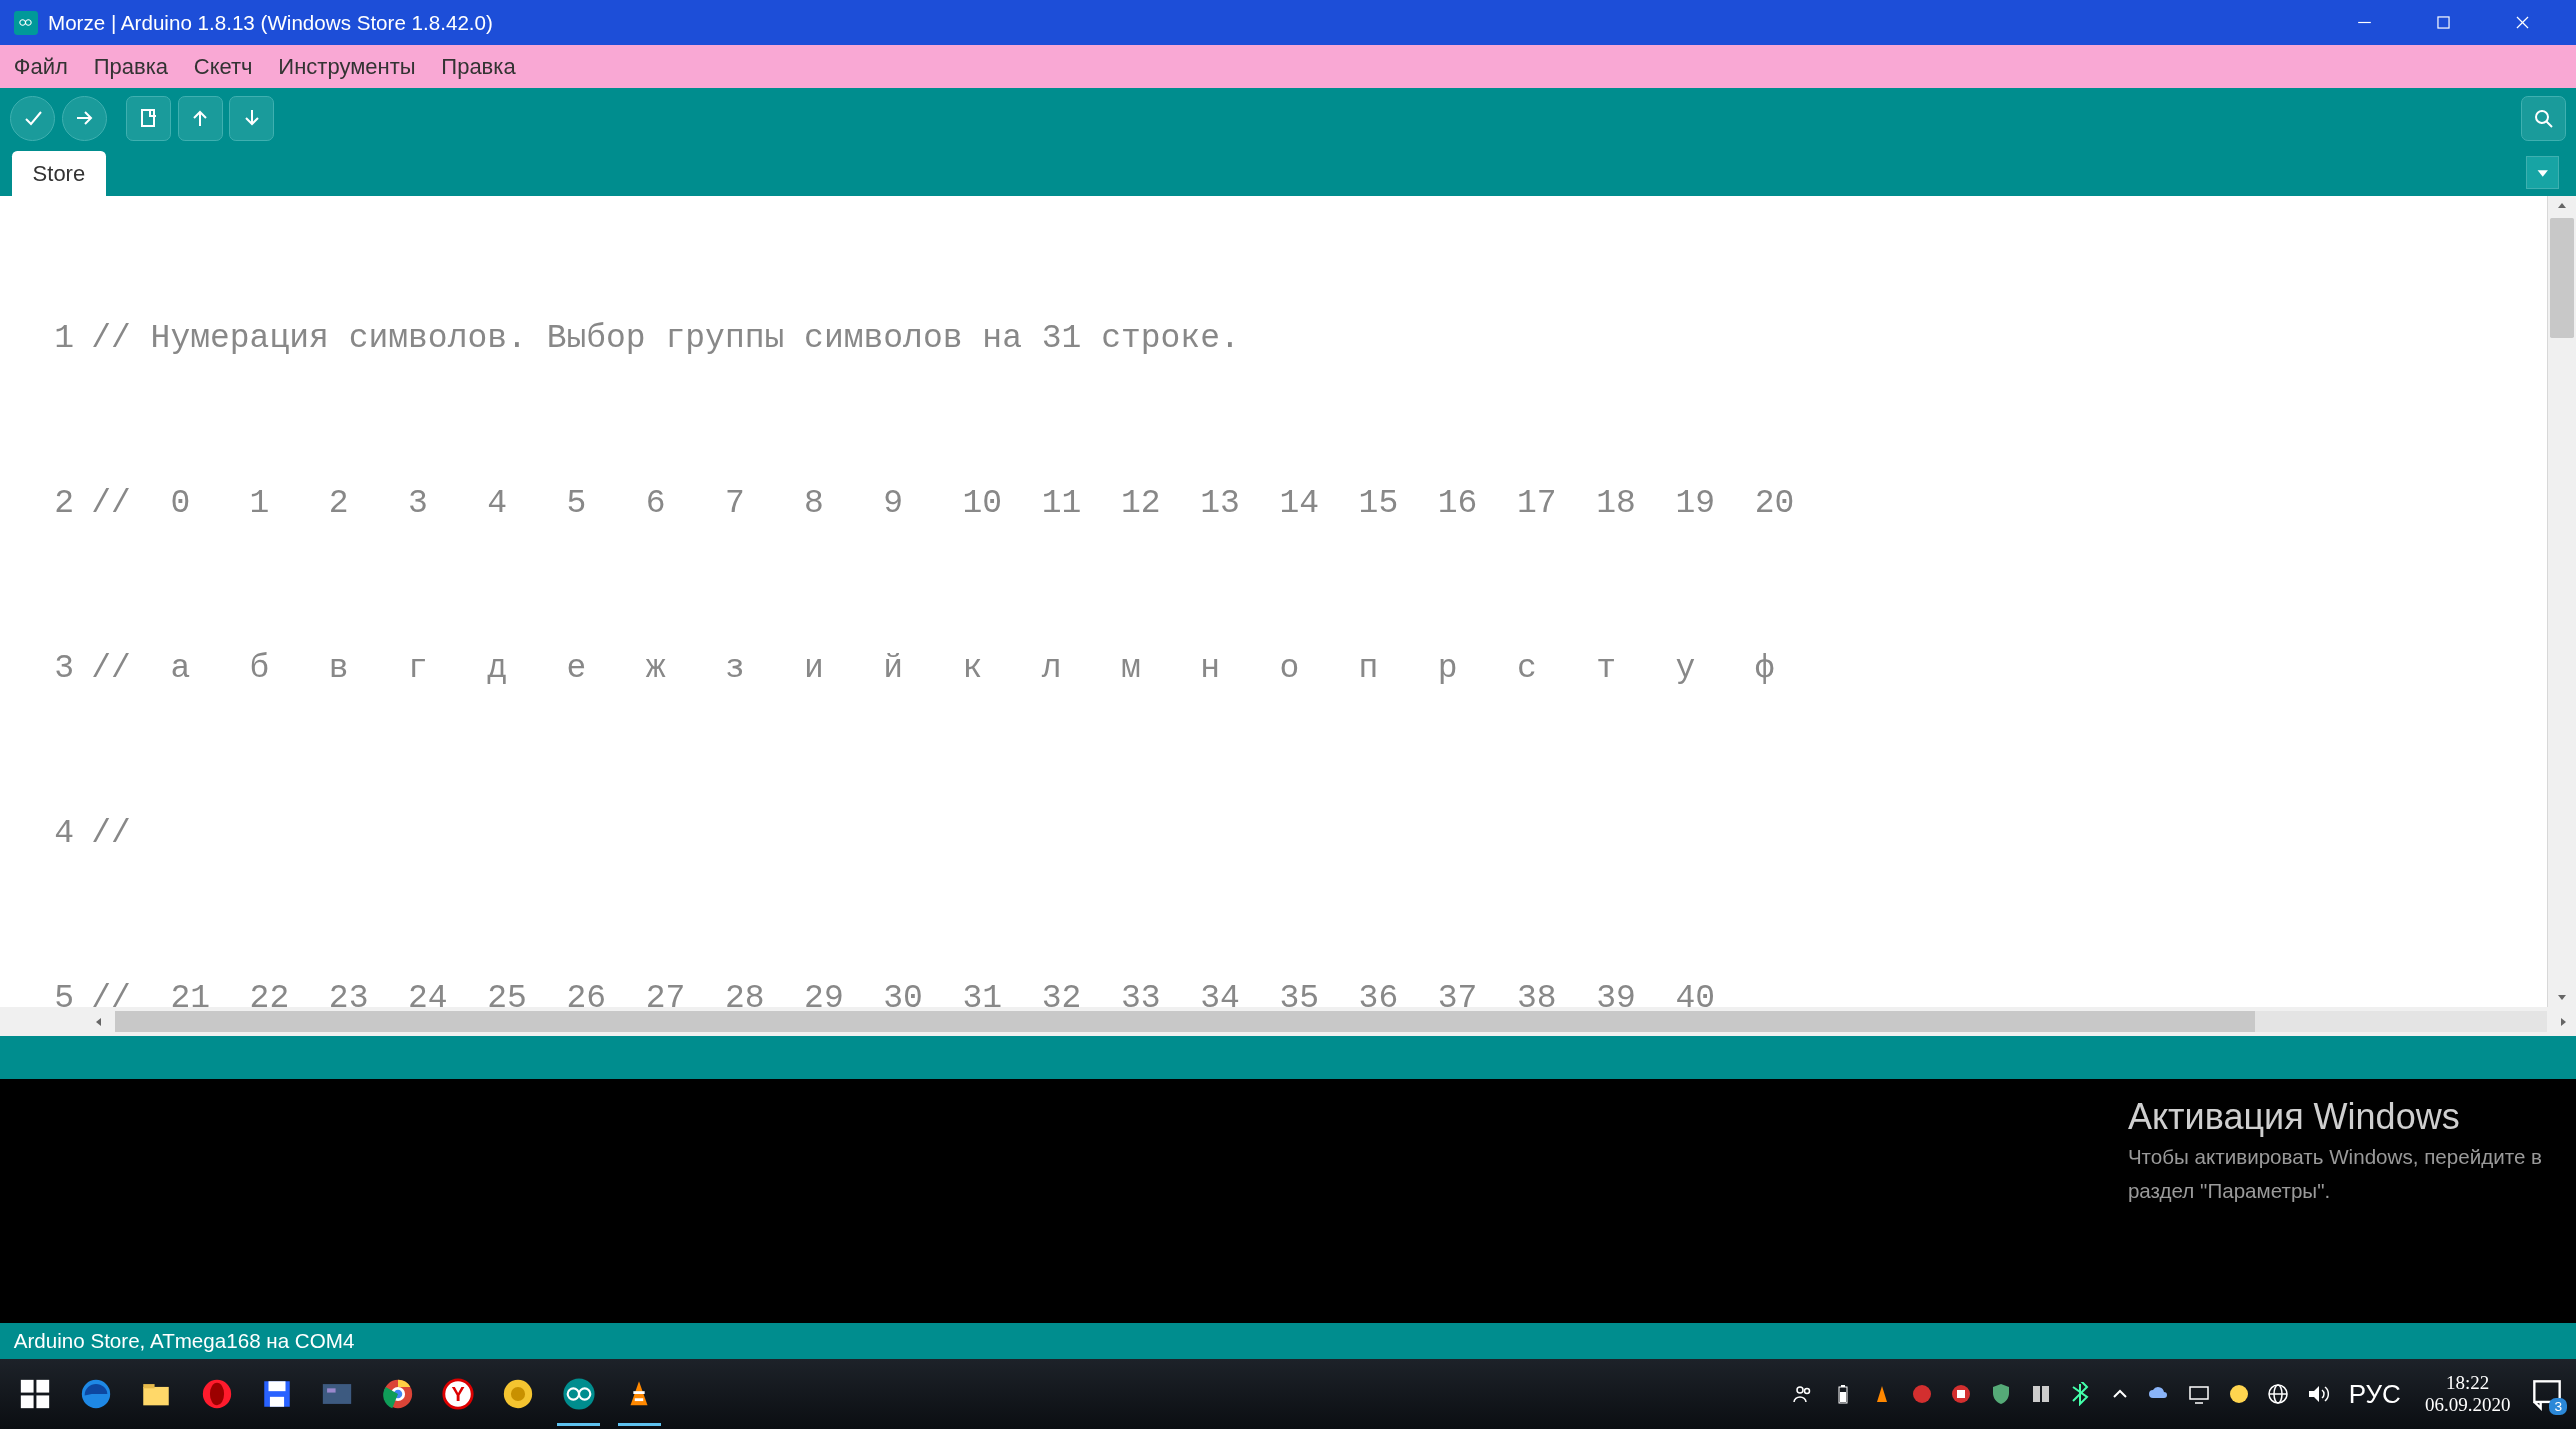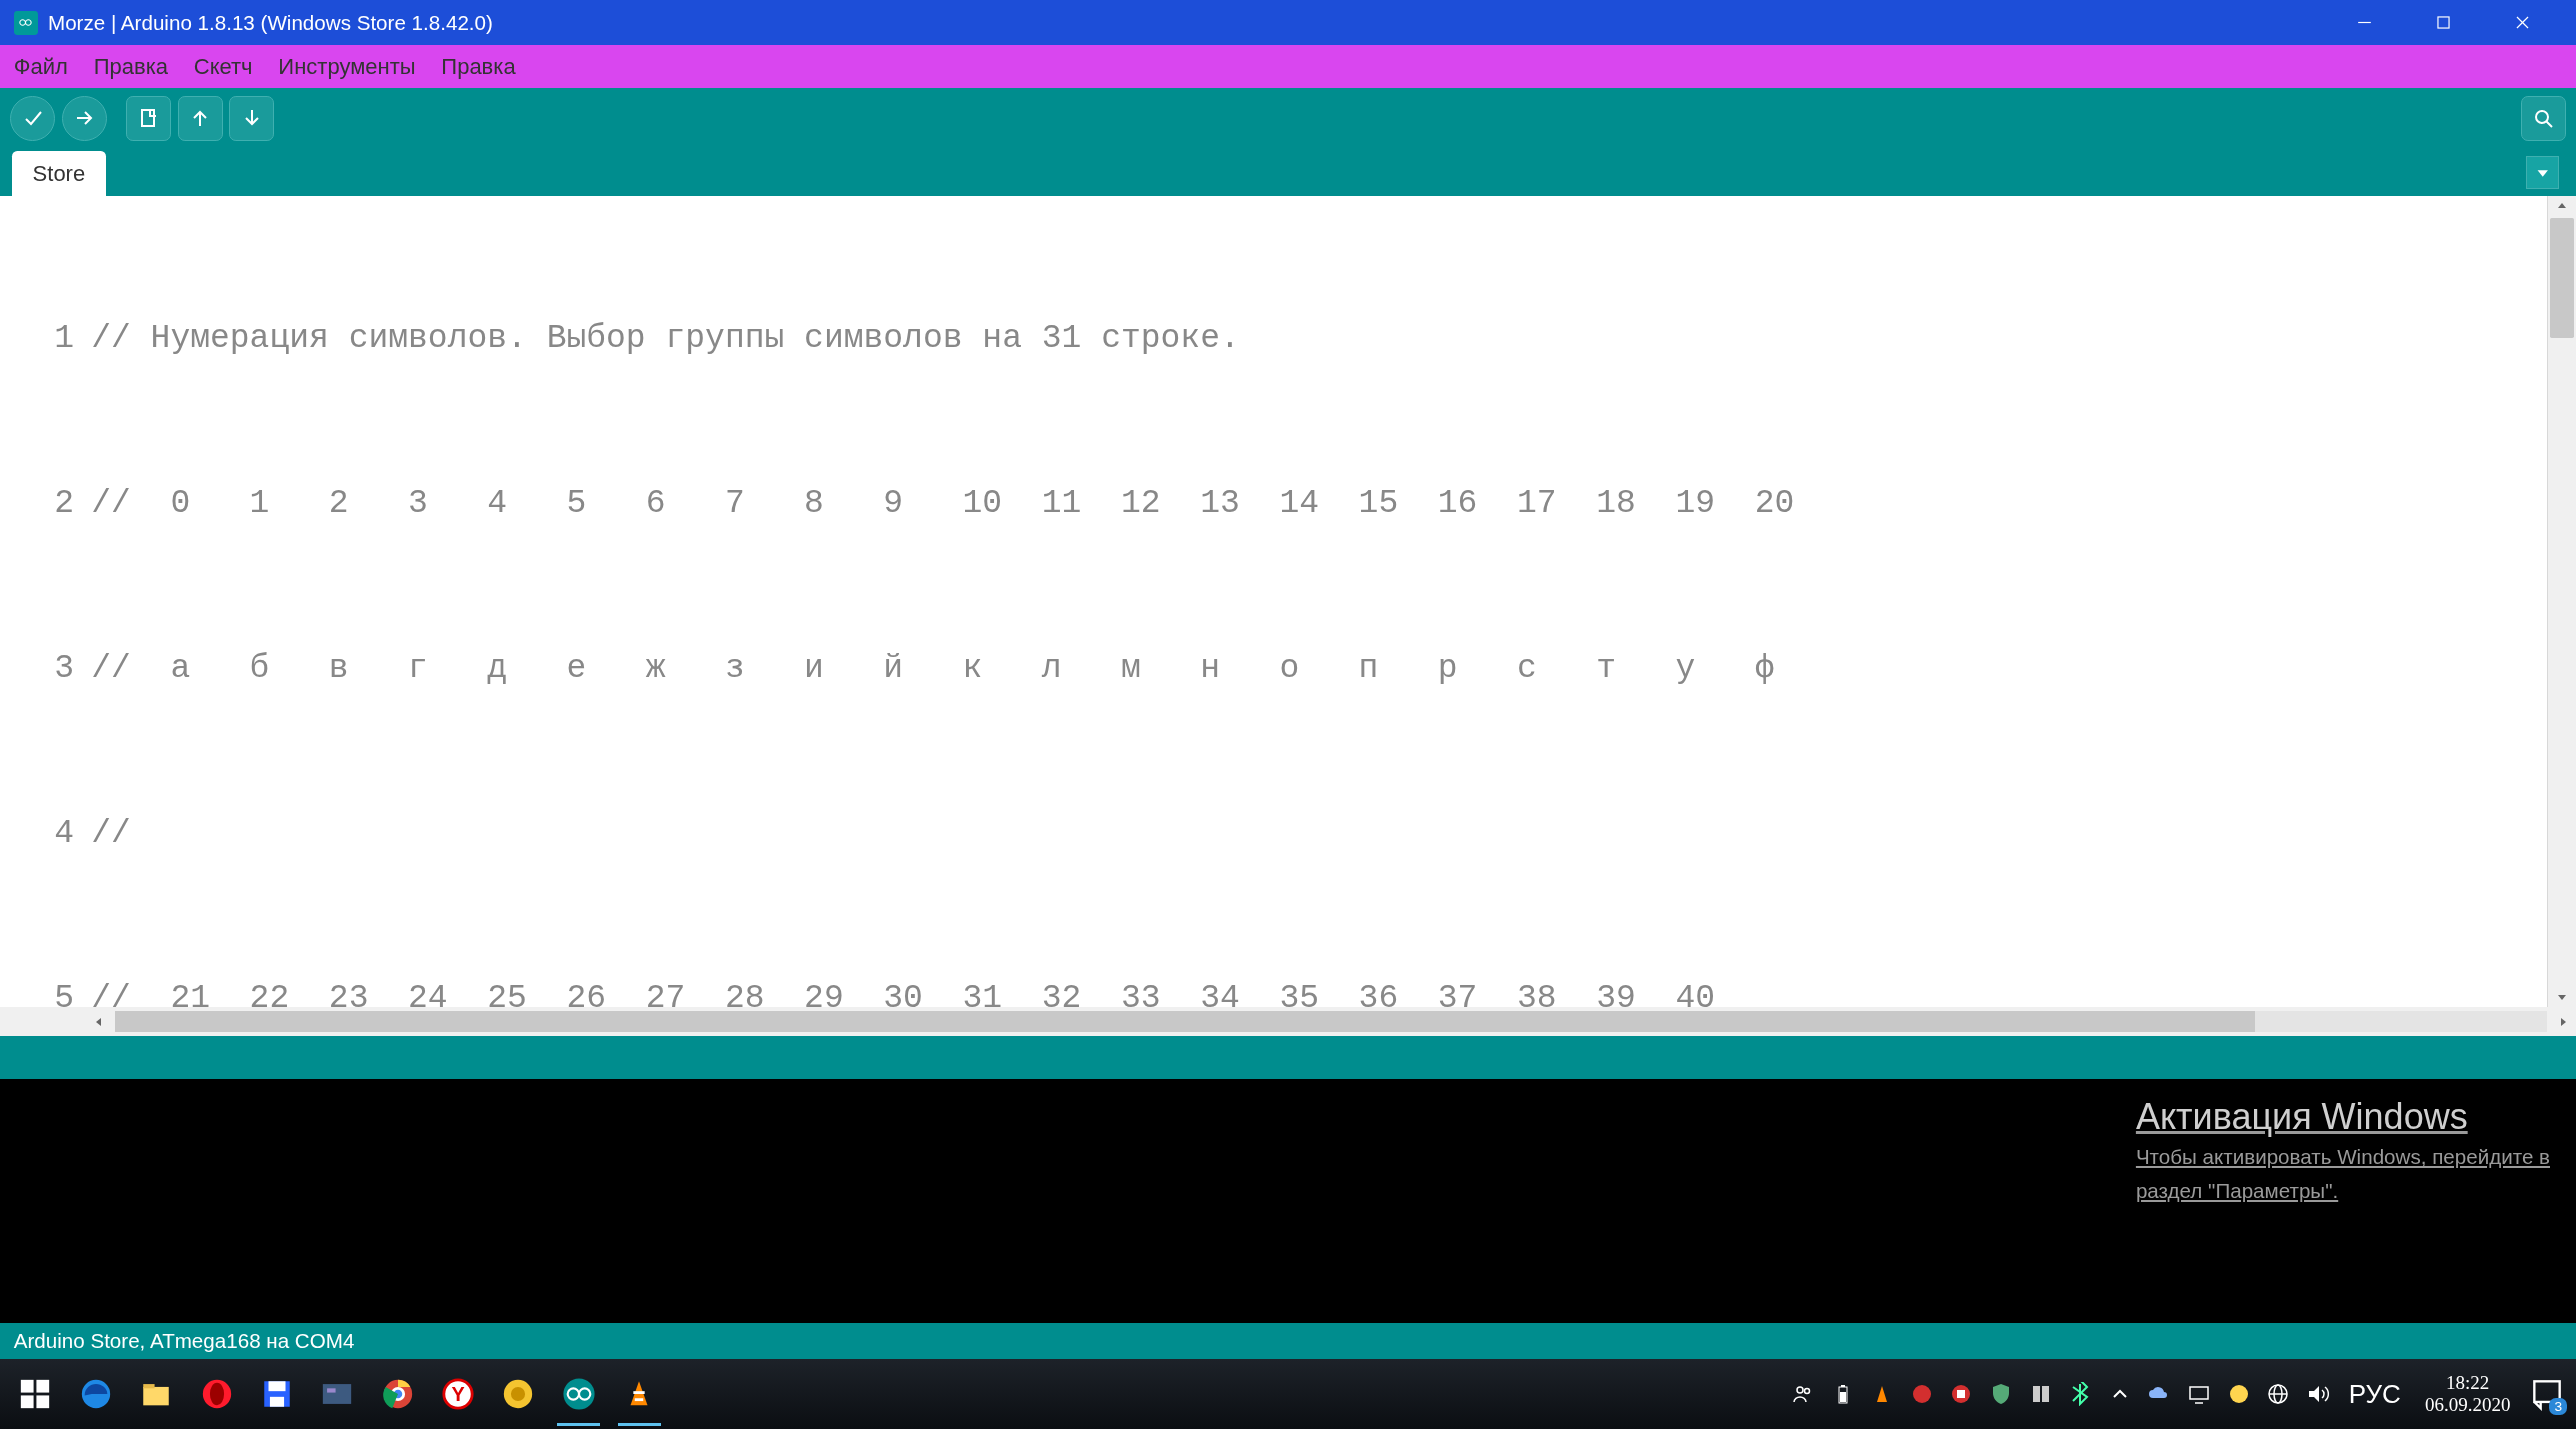--- a/index.html
+++ b/index.html
@@ -6,21 +6,21 @@
 body { font-family:"Segoe UI",Arial,sans-serif; font-size:11px; background:#fff; overflow:hidden; width:2576px; height:1449px; }
 
 .titlebar { height:45px; background:#1d4ed8; display:flex; align-items:center; color:#fff; font-size:20.6px; padding:0 13.7px; }
 .titlebar .app-icon { width:24px; height:24px; background:#009999; border-radius:3.4px; margin-right:10.3px; display:flex; align-items:center; justify-content:center; }
 .titlebar .app-icon svg{width:17px;height:17px;fill:#fff;stroke:#fff;stroke-width:1.5;}
 .titlebar .title{flex:0 0 auto;}
 .titlebar .spacer{flex:1}
 .winbtn{width:79px;height:45px;display:flex;align-items:center;justify-content:center;}
 .winbtn svg{width:19px;height:19px;stroke:#fff;stroke-width:1.5;fill:none;}
 
-.menubar{height:43px;background:#d946ef;display:flex;align-items:center;padding:0 5.2px;font-size:22px;color:#333;gap:8.6px;}
+.menubar{height:43px;background:#f9a8d4;display:flex;align-items:center;padding:0 5.2px;font-size:22px;color:#333;gap:8.6px;}
 .menubar .mitem{padding:3.4px 8.6px;}
 
 .toolbar{height:60px;background:#008d8e;display:flex;align-items:center;padding:0 6.9px;}
 .tbtn{width:45px;height:45px;border-radius:6.9px;background:#1a9b9b;margin:0 3.4px;display:flex;align-items:center;justify-content:center;border:0.9px solid #3fb0b0;}
 .tbtn.round{border-radius:50%;}
 .tbtn svg{width:24px;height:24px;stroke:#fff;stroke-width:2;fill:none;}
 .toolbar .spacer{flex:1}
 .tbtn.serial{border-radius:6.9px;}
 
 .tabbar{height:48px;background:#008d8e;display:flex;align-items:flex-end;padding:0 12px 0 12px;}
@@ -43,21 +43,21 @@
 
 .hscroll{height:29px;background:#f0f0f0;display:flex;align-items:center;padding:0 0 0 86px;}
 .harrow{width:22px;height:22px;display:flex;align-items:center;justify-content:center;margin:0 1.7px;}
 .harrow svg{width:12px;height:12px;fill:#666}
 .htrack{flex:1;height:20.6px;background:#e4e4e4;position:relative;margin:0 3.4px;}
 .hthumb{position:absolute;left:0;top:0;bottom:0;width:88%;background:#c8c8c8;}
 
 .mid-strip{height:43px;background:#008d8e;}
 
 .console{height:244px;background:#000;position:relative;}
-.watermark{position:absolute;right:26px;top:20.6px;color:#9a9a9a;font-size:20.6px;line-height:34px;text-decoration:underline;}
+.watermark{position:absolute;right:34px;top:20.6px;color:#9a9a9a;font-size:20.6px;line-height:34px;}
 .watermark .wt{color:#cfcfcf;font-size:36px;margin-bottom:6.9px;}
 
 .statusbar{height:36px;background:#008d8e;color:#fff;display:flex;align-items:center;padding:0 13.7px;font-size:20.6px;}
 .statusbar .left{flex:1}
 
 .taskbar{height:70px;background:linear-gradient(#1d2229,#0b0e12);display:flex;align-items:center;padding:0 5.2px;position:relative;}
 .tb-item{width:50px;height:50px;margin:0 5.2px;display:flex;align-items:center;justify-content:center;border-radius:1.7px;position:relative;}
 .tb-item svg{width:34px;height:34px}
 .tb-item.active::after{content:"";position:absolute;left:3.4px;right:3.4px;bottom:-6.9px;height:3.4px;background:#5ec1ef;}
 .taskbar .tray{margin-left:auto;display:flex;align-items:center;gap:8.6px;padding-right:5.2px;}

